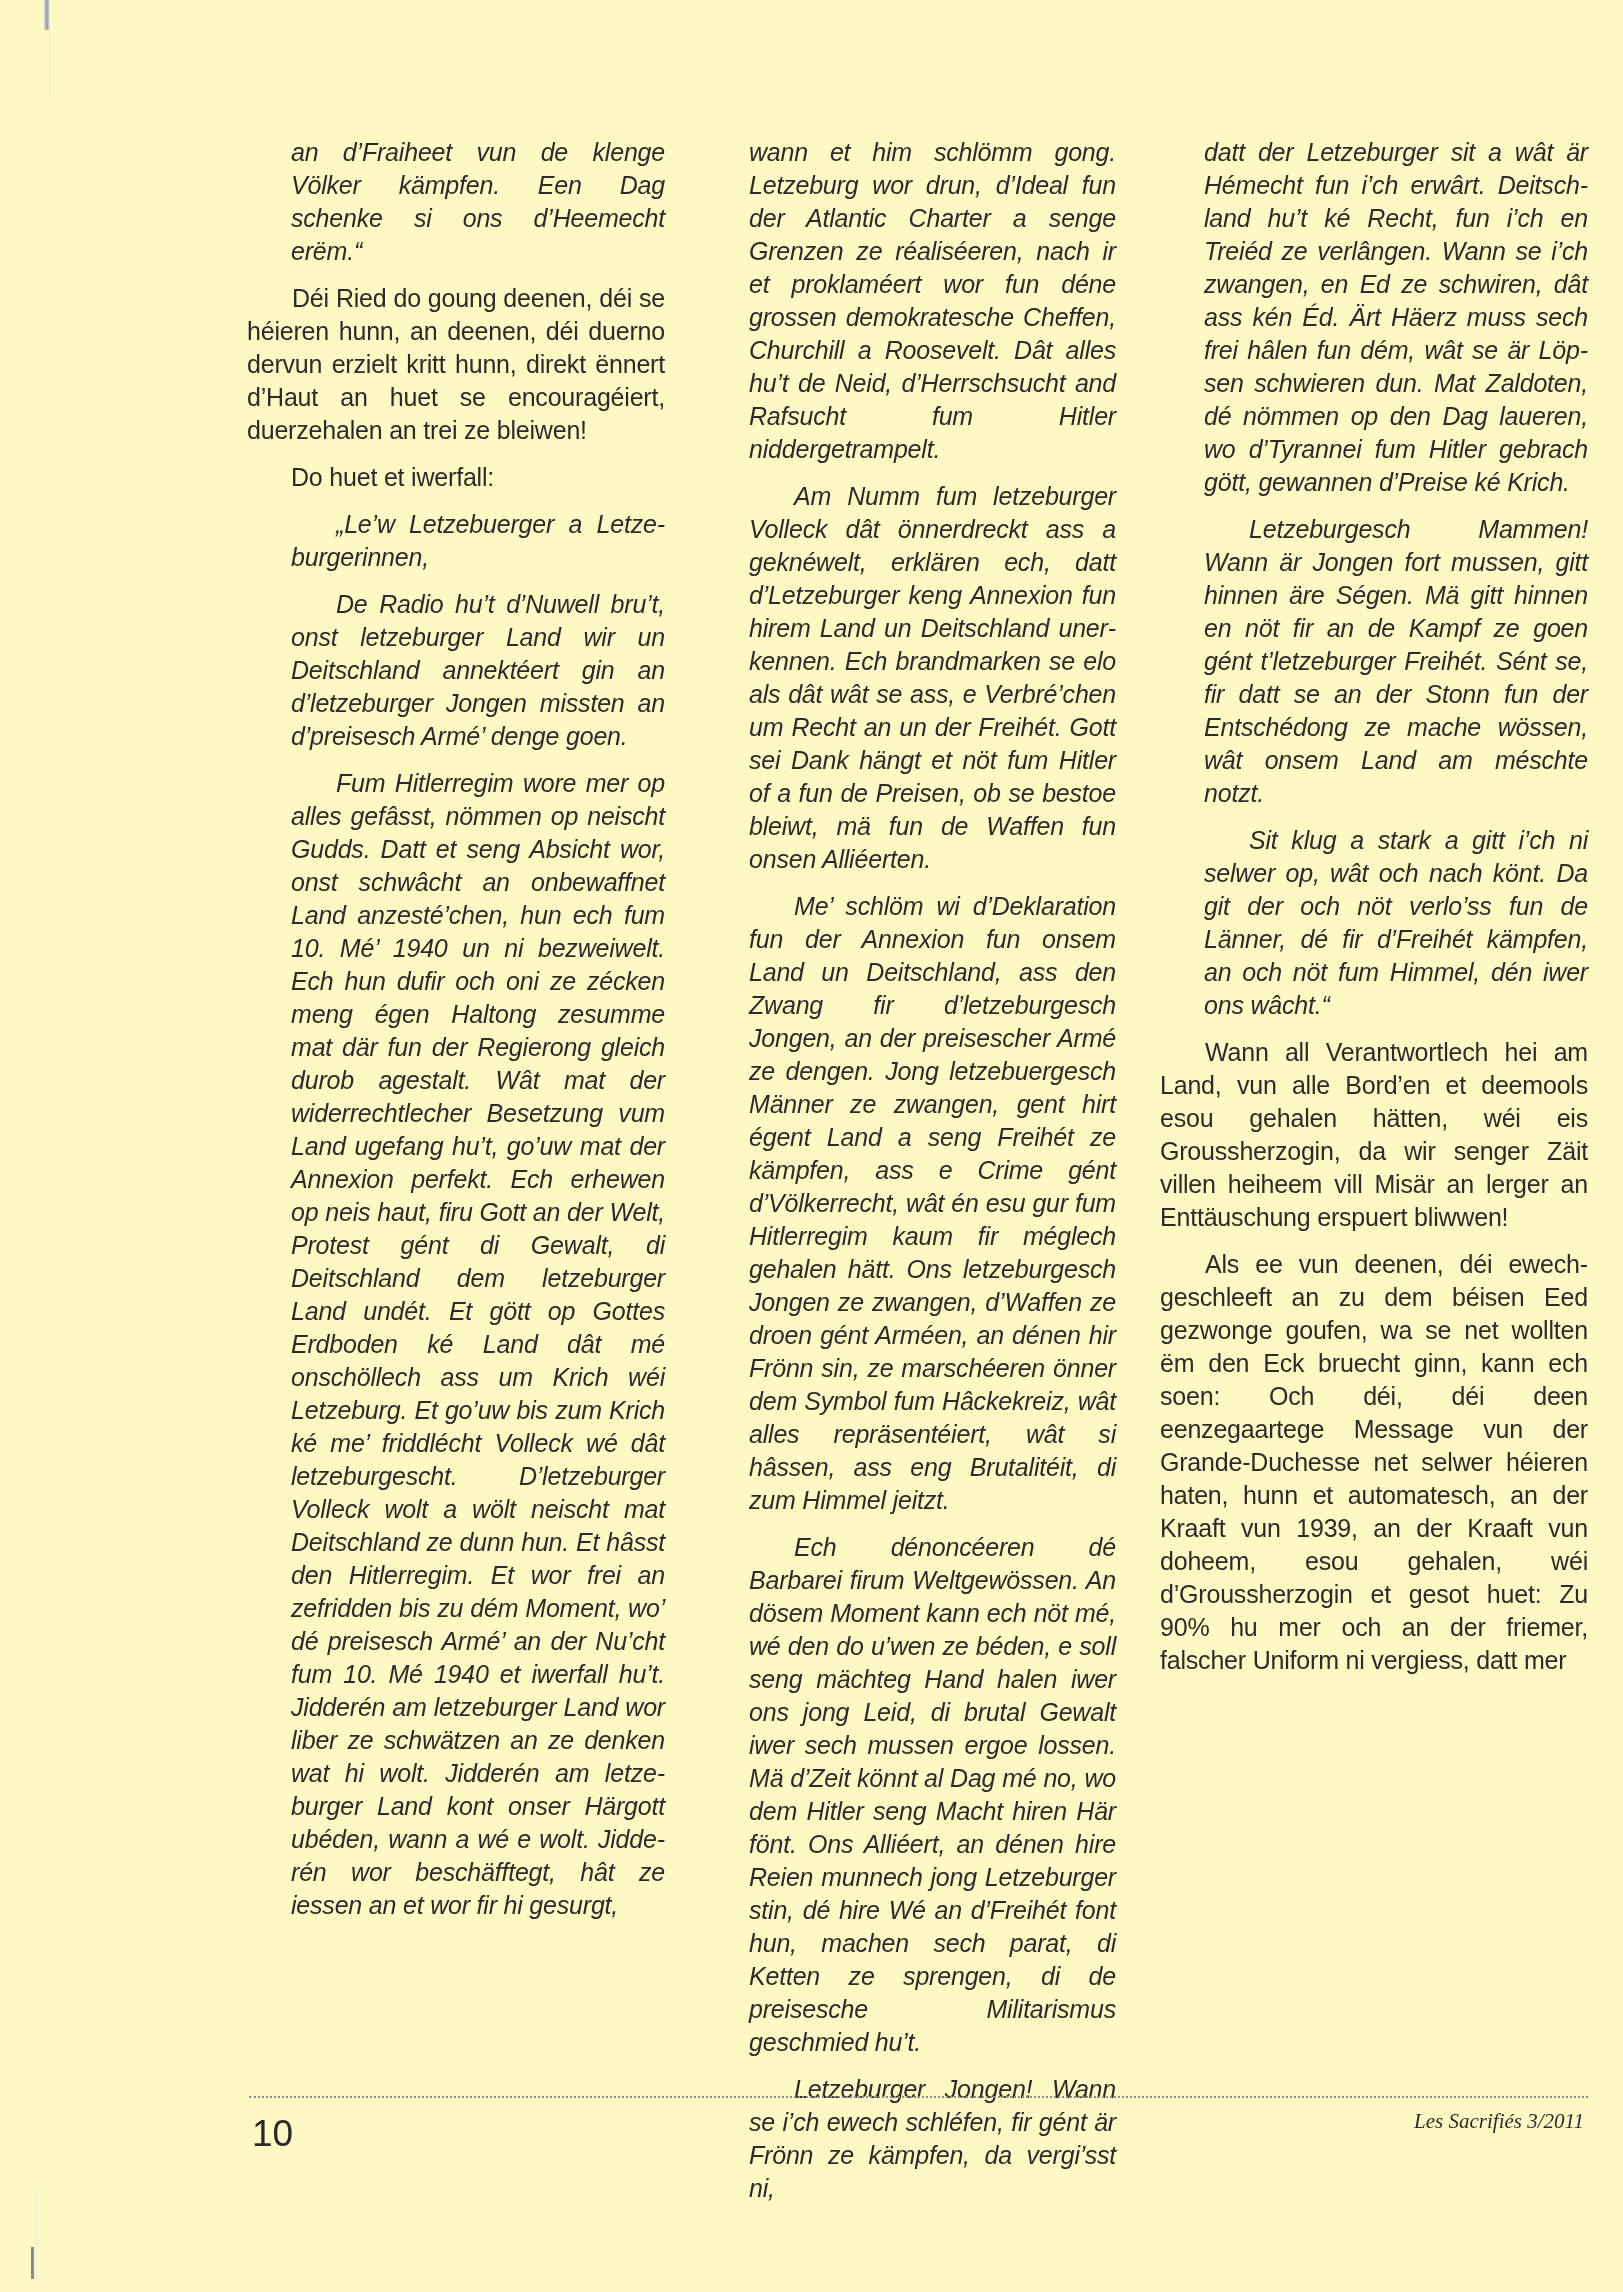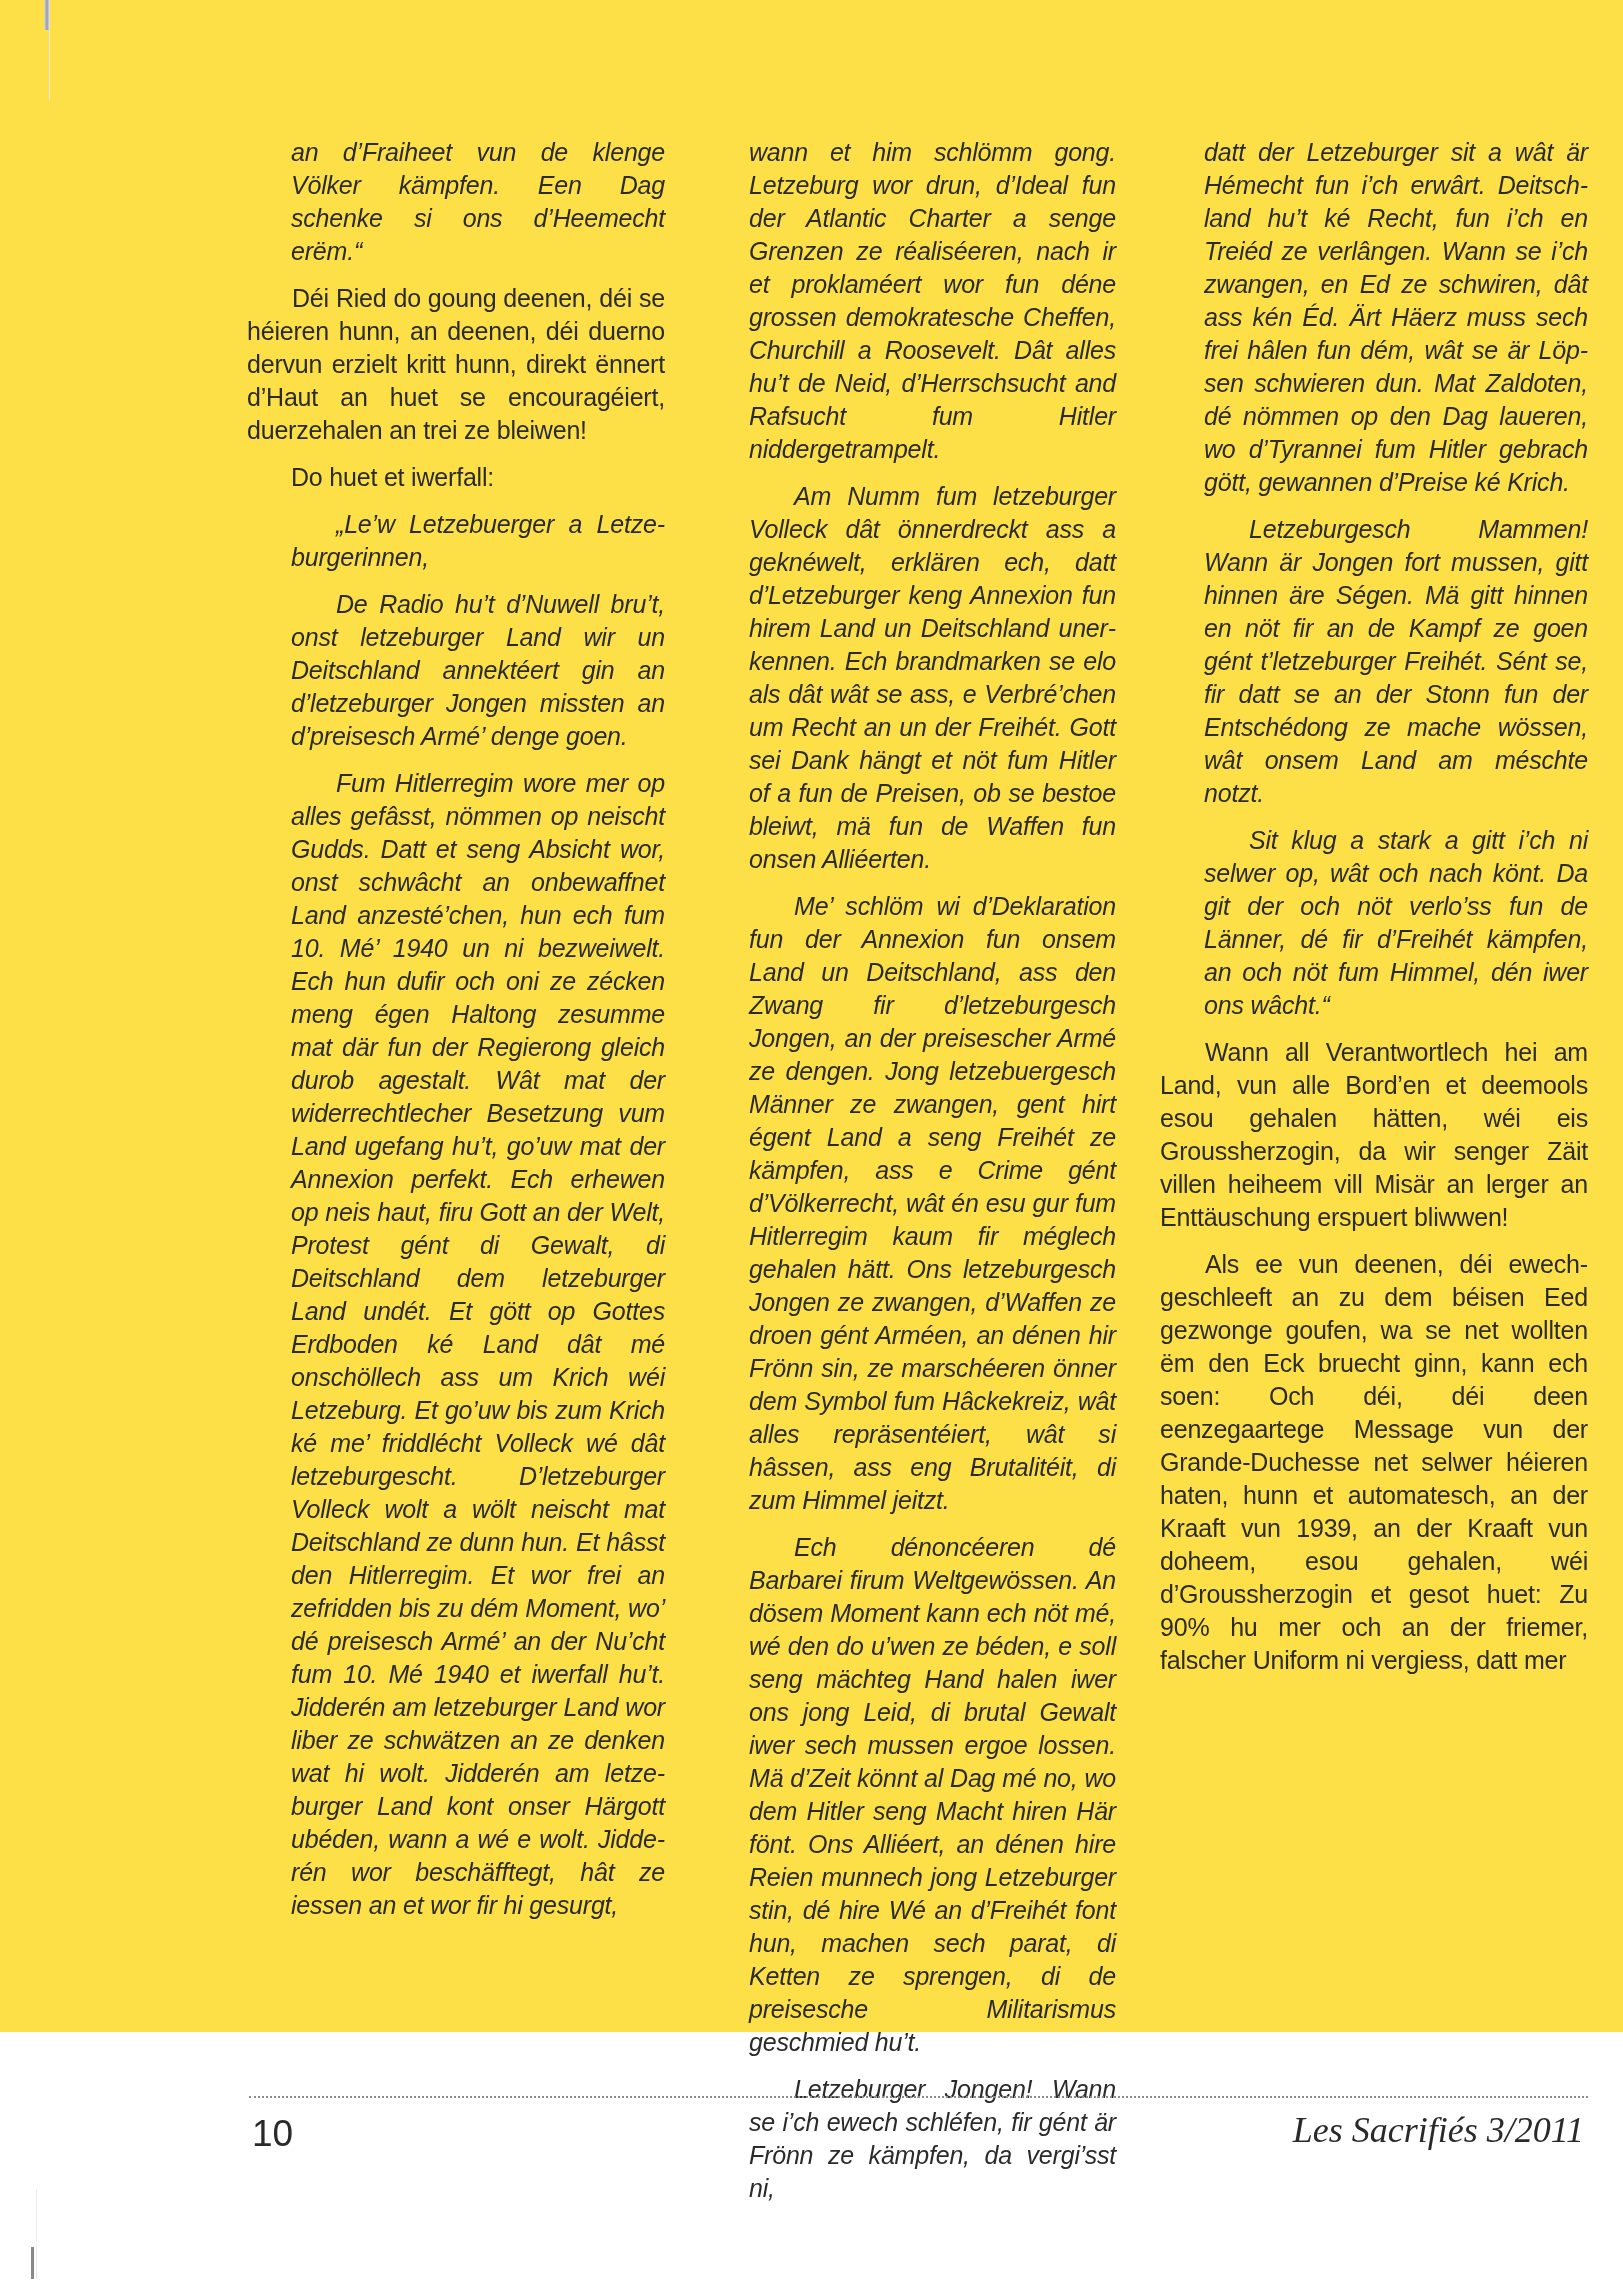--- a/index.html
+++ b/index.html
@@ -1,35 +1,35 @@
 <!DOCTYPE html>
 <html><head>
 <meta charset="utf-8">
 <style>
   html, body { margin: 0; padding: 0; background: #ffffff; }
   body { width: 1624px; height: 2292px; position: relative; overflow: hidden; color: #2b2b2b; }
-  .page { position: absolute; left: 0; top: 0; width: 1624px; height: 2032px; background: #fde047; }
+  .page { position: absolute; left: 0; top: 0; width: 1624px; height: 2292px; background: #fef9c3; }
   .scan-mark-top { position: absolute; left: 44px; top: 0; width: 6px; height: 30px; background: linear-gradient(90deg, #ddd, #999, #eee); }
   .scan-line-top { position: absolute; left: 49px; top: 30px; width: 1px; height: 70px; background: #e6e6e6; }
   .scan-mark-bottom { position: absolute; left: 31px; top: 2247px; width: 3px; height: 32px; background: #8a8a8a; }
   .scan-line-bottom { position: absolute; left: 36px; top: 2189px; width: 1px; height: 90px; background: #ececec; }
 
   .col { position: absolute; top: 136px; font-family: "Liberation Sans", sans-serif; font-size: 25px; line-height: 33px; text-align: justify; letter-spacing: -0.2px; }
   .col p { margin: 0 0 14px 0; text-indent: 45px; hyphens: manual; }
   .col p.noindent { text-indent: 0; }
   .col p.it { font-style: italic; }
   .col-1 { left: 247px; width: 418px; }
   .col-2 { left: 749px; width: 367px; }
   .col-3 { left: 1160px; width: 428px; }
   .q1 { margin-left: 44px !important; }
   .q3 { margin-left: 44px !important; }
 
   .footer-rule { position: absolute; left: 249px; top: 2096px; width: 1339px; height: 0; border-top: 2px dotted #8c8c8c; }
   .page-number { position: absolute; left: 252px; top: 2113px; font-family: "Liberation Sans", sans-serif; font-size: 37px; color: #2a2a2a; }
-  .publication { position: absolute; right: 40px; top: 2109px; font-family: "Liberation Serif", serif; font-style: italic; font-size: 36px; color: #2a2a2a; }
+  .publication { position: absolute; right: 40px; top: 2109px; font-family: "Liberation Serif", serif; font-style: italic; font-size: 21px; color: #2a2a2a; }
 </style>
 </head>
 <body>
 
 <div class="page">
   <div class="scan-mark-top"></div>
   <div class="scan-line-top"></div>
   <div class="scan-mark-bottom"></div>
   <div class="scan-line-bottom"></div>
 

